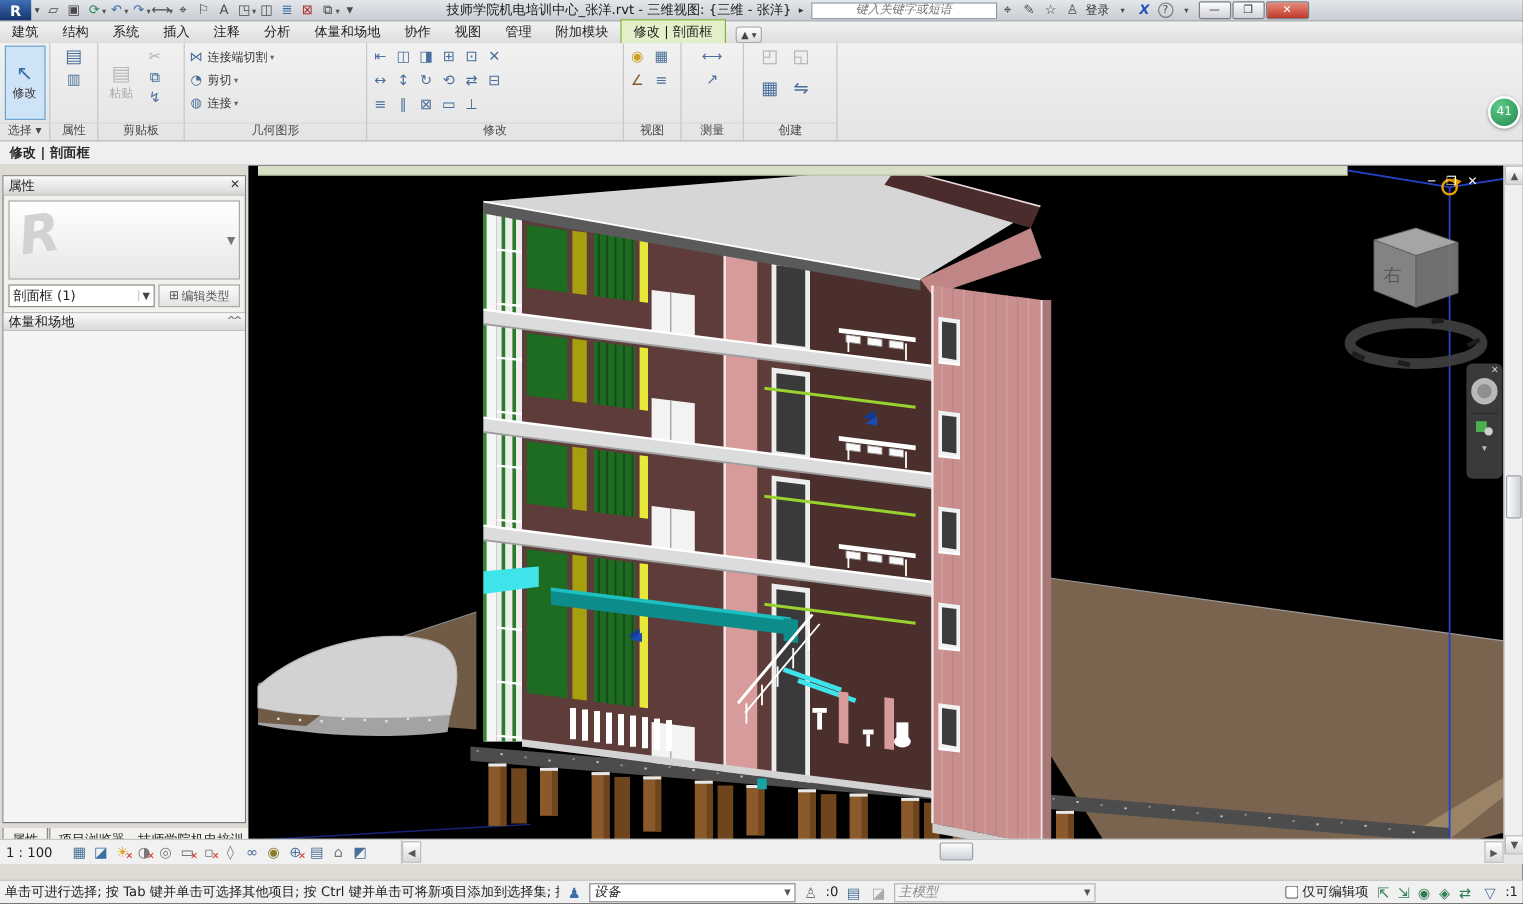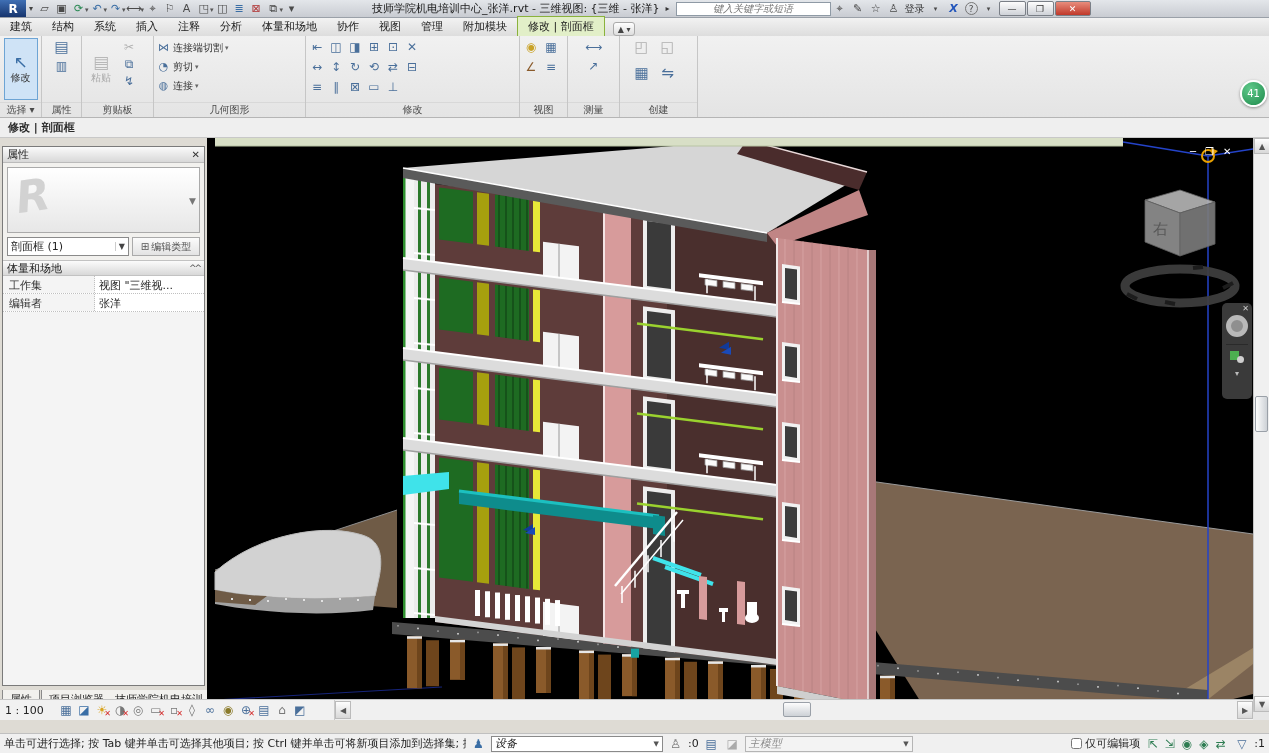--- a/index.html
+++ b/index.html
@@ -318,30 +318,20 @@
         </div>
         <div id="edit-type-btn">
           <span>⊞</span>
           <span>编辑类型</span>
         </div>
       </div>
       <div class="sec-head">
         <span>体量和场地</span>
         <span class="chev">^^</span>
       </div>
-      <div id="prop-rows">
-          <div class="prow">
-            <span class="pl">工作集</span>
-            <span class="pv">视图 "三维视...</span>
-          </div>
-          <div class="prow">
-            <span class="pl">编辑者</span>
-            <span class="pv">张洋</span>
-          </div>
-        </div>
       <div id="pal-fill"></div>
     </div>
     <div id="pal-tabs">
         <span class="ptab">属性</span>
         <span class="ptab">项目浏览器 - 技师学院机电培训...</span>
       </div>
   </div>
 
   <div id="viewport">
     <svg id="bsvg" width="1046" height="574" viewBox="0 0 1046 574">

